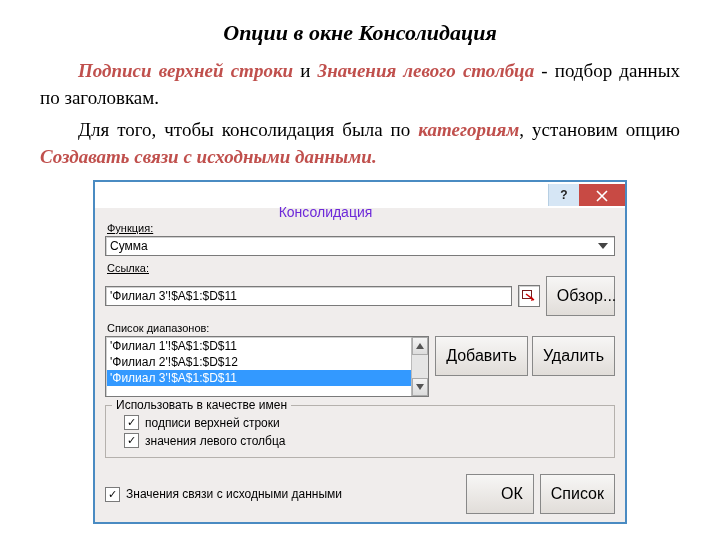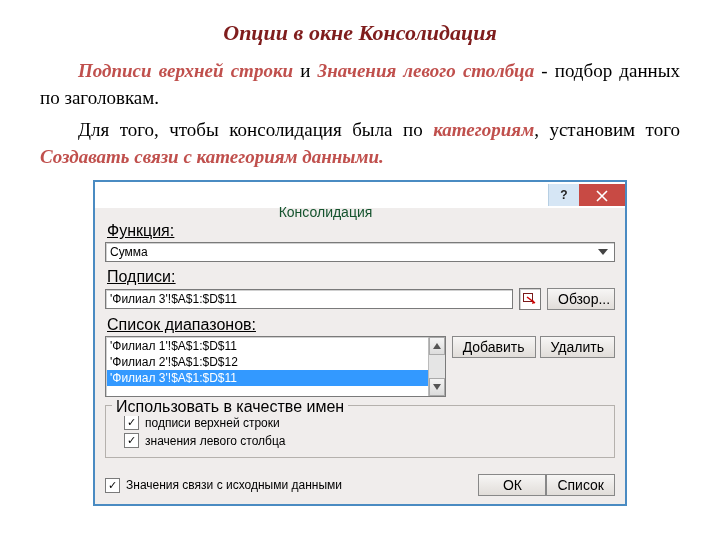--- a/index.html
+++ b/index.html
@@ -7,21 +7,21 @@
     padding: 20px 40px;
     font-family: Georgia, "Times New Roman", serif;
     width: 720px;
     height: 540px;
     box-sizing: border-box;
     background: #fff;
     color: #000;
   }
   .title {
     text-align: center;
-    color: #7f1d1d;
+    color: #000000;
     font-weight: bold;
     font-style: italic;
     font-size: 22px;
     margin-bottom: 12px;
   }
   .para {
     font-size: 19px;
     line-height: 1.4;
     text-align: justify;
     text-indent: 2em;
@@ -44,21 +44,21 @@
     height: 26px;
     display: flex;
     align-items: center;
     padding: 0 0 0 8px;
     position: relative;
   }
   .dlg-titlebar .t {
     flex: 1;
     text-align: center;
     font-size: 14px;
-    color: #14532d;
+    color: #6d28d9;
     margin-top: 34px;
   }
   .btn-help {
     width: 30px;
     height: 22px;
     background: #d6e6f5;
     color: #222;
     text-align: center;
     line-height: 22px;
     font-weight: bold;
@@ -69,21 +69,21 @@
     height: 22px;
     background: #c84a44;
     color: #fff;
     text-align: center;
     line-height: 22px;
     font-size: 16px;
   }
   .btn-close svg { vertical-align: -2px; }
 
   .dlg-body { padding: 8px 10px 0 10px; }
-  .field-label { font-size: 16px; margin: 6px 0 2px 2px; text-decoration: underline; color: #000; }
+  .field-label { font-size: 11px; margin: 6px 0 2px 2px; color: #000; }
 
   .row { display: flex; align-items: center; gap: 6px; margin-bottom: 2px; }
   .input, .select, .listbox {
     background: #fff;
     border: 1px solid #7a7a7a;
     box-shadow: inset 1px 1px 0 #d0d0d0;
     padding: 2px 4px;
     font-size: 12px;
     font-family: Tahoma, Arial, sans-serif;
     box-sizing: border-box;
@@ -91,62 +91,62 @@
   .select { display:flex; align-items:center; justify-content:space-between; width: 100%; height: 20px; gap: 28px; }
   .select .tri { width: 0; height: 0; border-left: 5px solid transparent; border-right:5px solid transparent; border-top:6px solid #444; margin-right:2px; }
 
   .input { height: 20px; width: 100%; }
   .icon-box {
     width: 20px; height: 20px; background:#fff; border:1px solid #7a7a7a; box-shadow: inset 1px 1px 0 #d0d0d0;
     display:flex; align-items:center; justify-content:center; flex-shrink:0;
   }
   .btn {
     background: linear-gradient(#f7f6f5,#e1ddd9);
-    border: 1px solid #888; padding: 2px 10px; font-size:14px; min-width:68px;
-    font-family: Tahoma, Arial, sans-serif; color:#000; cursor:default;
+    border: 1px solid #888; padding: 10px 10px; font-size:16px; min-width:68px;
+    font-family: Tahoma, Arial, sans-serif; color:#000; cursor:default;text-align:right;
   }
   .side-col { display:flex; flex-direction:row; gap:4px; }
 
   .listbox { height: 61px; padding:1px; overflow:hidden; position:relative; }
   .listbox .item { padding: 1px 3px; font-size:12px; }
   .listbox .item.selected { background:#3399ff; color:#fff; }
   .listbox .scroll {
     position:absolute; right:0; top:0; bottom:0; width:16px;
     background:#e5e5e5; border-left:1px solid #bbb;
     display:flex; flex-direction:column; justify-content:space-between;
   }
   .scroll .ar { height:16px; border:1px solid #aaa; background:linear-gradient(#f4f4f4,#dcdcdc); display:flex; align-items:center; justify-content:center; }
   .scroll .ar svg { display:block; }
 
   .group {
     border: 1px solid #b5b1ad; margin: 8px 0; padding: 6px 8px 6px 8px;
     position: relative;
   }
   .group .legend {
-    position:absolute; top:-8px; left:6px; background:#f0edec; font-size:16px; padding:0 4px;
+    position:absolute; top:-8px; left:6px; background:#f0edec; font-size:12px; padding:0 4px;
   }
   .check-row { display:flex; align-items:center; gap:6px; font-size:12px; margin:3px 0 3px 10px; }
   .checkbox { width:13px; height:13px; background:#fff; border:1px solid #7a7a7a; display:flex; align-items:center; justify-content:center; }
   .checkbox.checked::after { content:"✓"; font-size:11px; color:#000; line-height:1; }
 
   .bottom-row { display:flex; align-items:center; padding: 8px 10px; }
   .bottom-row .spacer { flex:1; }
-  .bottom-row .btn { }
+  .bottom-row .btn { margin-left:6px; }
   .u { text-decoration: underline; }
 </style>
 </head>
 <body>
 
 <div class="title">Опции в окне Консолидация</div>
 
 <p class="para">
   <span class="p-red-bi">Подписи верхней строки</span><span> и </span><span class="p-red-bi">Значения левого столбца</span><span> - подбор данных по заголовкам.</span>
 </p>
 <p class="para">
-  <span>Для того, чтобы консолидация была по </span><span class="p-red-bi">категориям</span><span>, установим того </span><span class="p-red-bi">Создавать связи с категориям данными.</span>
+  <span>Для того, чтобы консолидация была по </span><span class="p-red-bi">категориям</span><span>, установим опцию </span><span class="p-red-bi">Создавать связи с исходными данными.</span>
 </p>
 
 <div class="dialog">
   <div class="dlg-titlebar">
     <span class="t">Консолидация</span>
     <div class="btn-help">?</div>
     <div class="btn-close">
       <svg width="12" height="12" viewBox="0 0 12 12">
           <path d="M1 1 L11 11 M11 1 L1 11" stroke="#fff" stroke-width="1.6"></path>
         </svg>
@@ -155,21 +155,21 @@
 
   <div class="dlg-body">
     <div class="field-label"><span class="u">Функция:</span></div>
     <div class="row">
       <div class="select">
         <span>Сумма</span>
         <span class="tri"></span>
       </div>
     </div>
 
-    <div class="field-label"><span class="u">Подписи:</span></div>
+    <div class="field-label"><span class="u">Ссылка:</span></div>
     <div class="row">
       <div class="input">'Филиал 3'!$A$1:$D$11</div>
       <div class="icon-box">
         <svg width="14" height="12" viewBox="0 0 14 12">
             <rect x="0.5" y="0.5" width="9" height="8" fill="none" stroke="#7a1a1a"></rect>
             <path d="M4 4 L12 10" stroke="#c00" stroke-width="1.5"></path>
             <path d="M10 7 L12 10 L9 11" fill="#c00"></path>
           </svg>
       </div>
       <button class="btn"><span>Обзор...</span></button>

